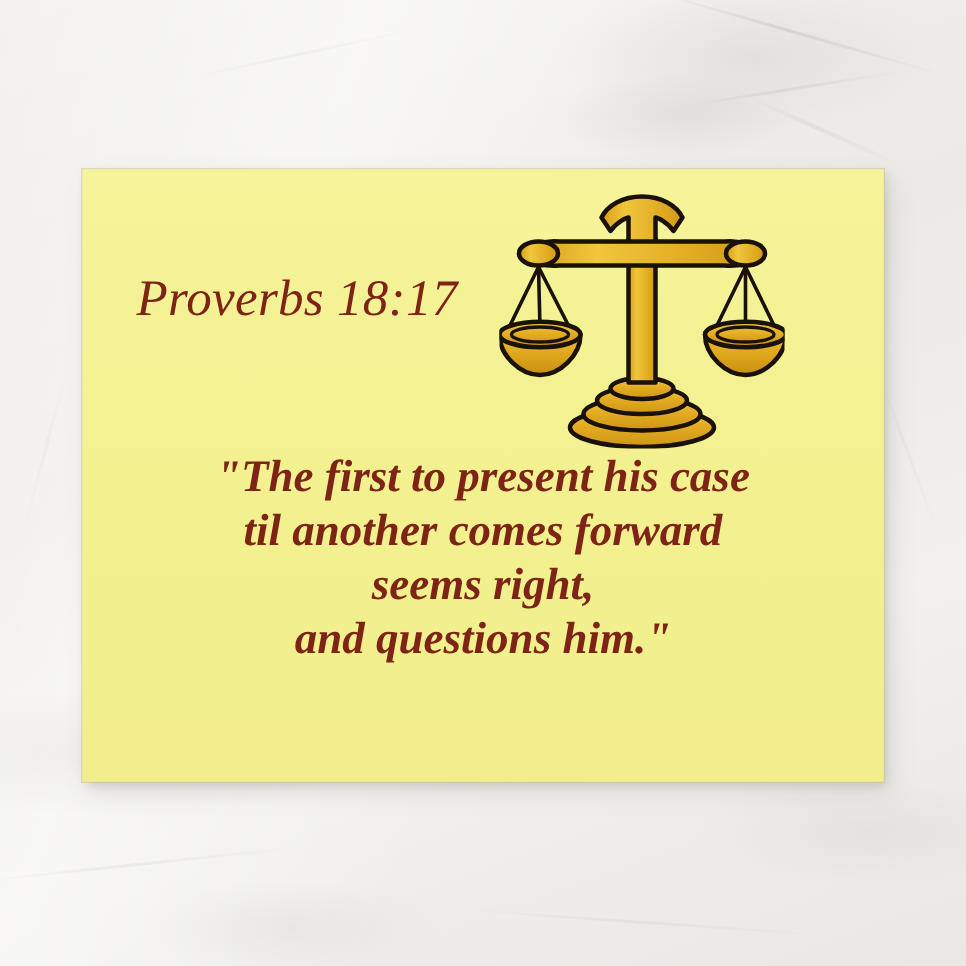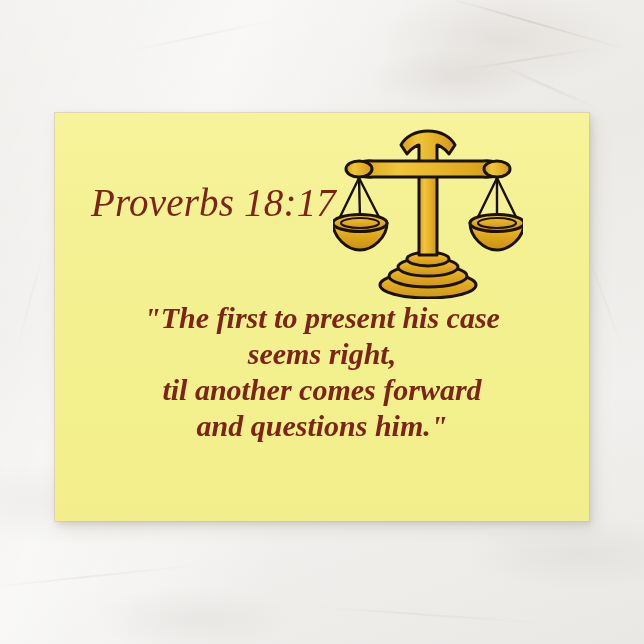--- a/index.html
+++ b/index.html
@@ -61,21 +61,21 @@
       2px 3px 6px rgba(120,116,95,0.22),
       5px 7px 16px rgba(120,116,95,0.14);
     box-sizing: border-box;
   }
 
   
   #title {
     position: absolute;
     left: 36px;
     top: 70px;
-    font-size: 39px;
+    font-size: 34px;
     font-style: italic;
     font-weight: 400;
     color: #7d2417;
     letter-spacing: 0.2px;
     white-space: nowrap;
     line-height: 1;
     text-align: center;
   }
 
   
@@ -207,19 +207,19 @@
             <ellipse cx="164" cy="104" rx="27" ry="8.5" fill="url(#goldPan)" stroke-width="3"></ellipse>
             <ellipse cx="164" cy="104" rx="19" ry="5" fill="none" stroke-width="2.2"></ellipse>
           </g>
 
         </g>
       </svg>
     </div>
 
     <div id="quote">
       <span class="qline">"The first to present his case</span>
+      <span class="qline">til another comes forward</span>
       <span class="qline">seems right,</span>
-      <span class="qline">til another comes forward</span>
       <span class="qline">and questions him."</span>
     </div>
 
   </div>
 </div>
 
 </body></html>

